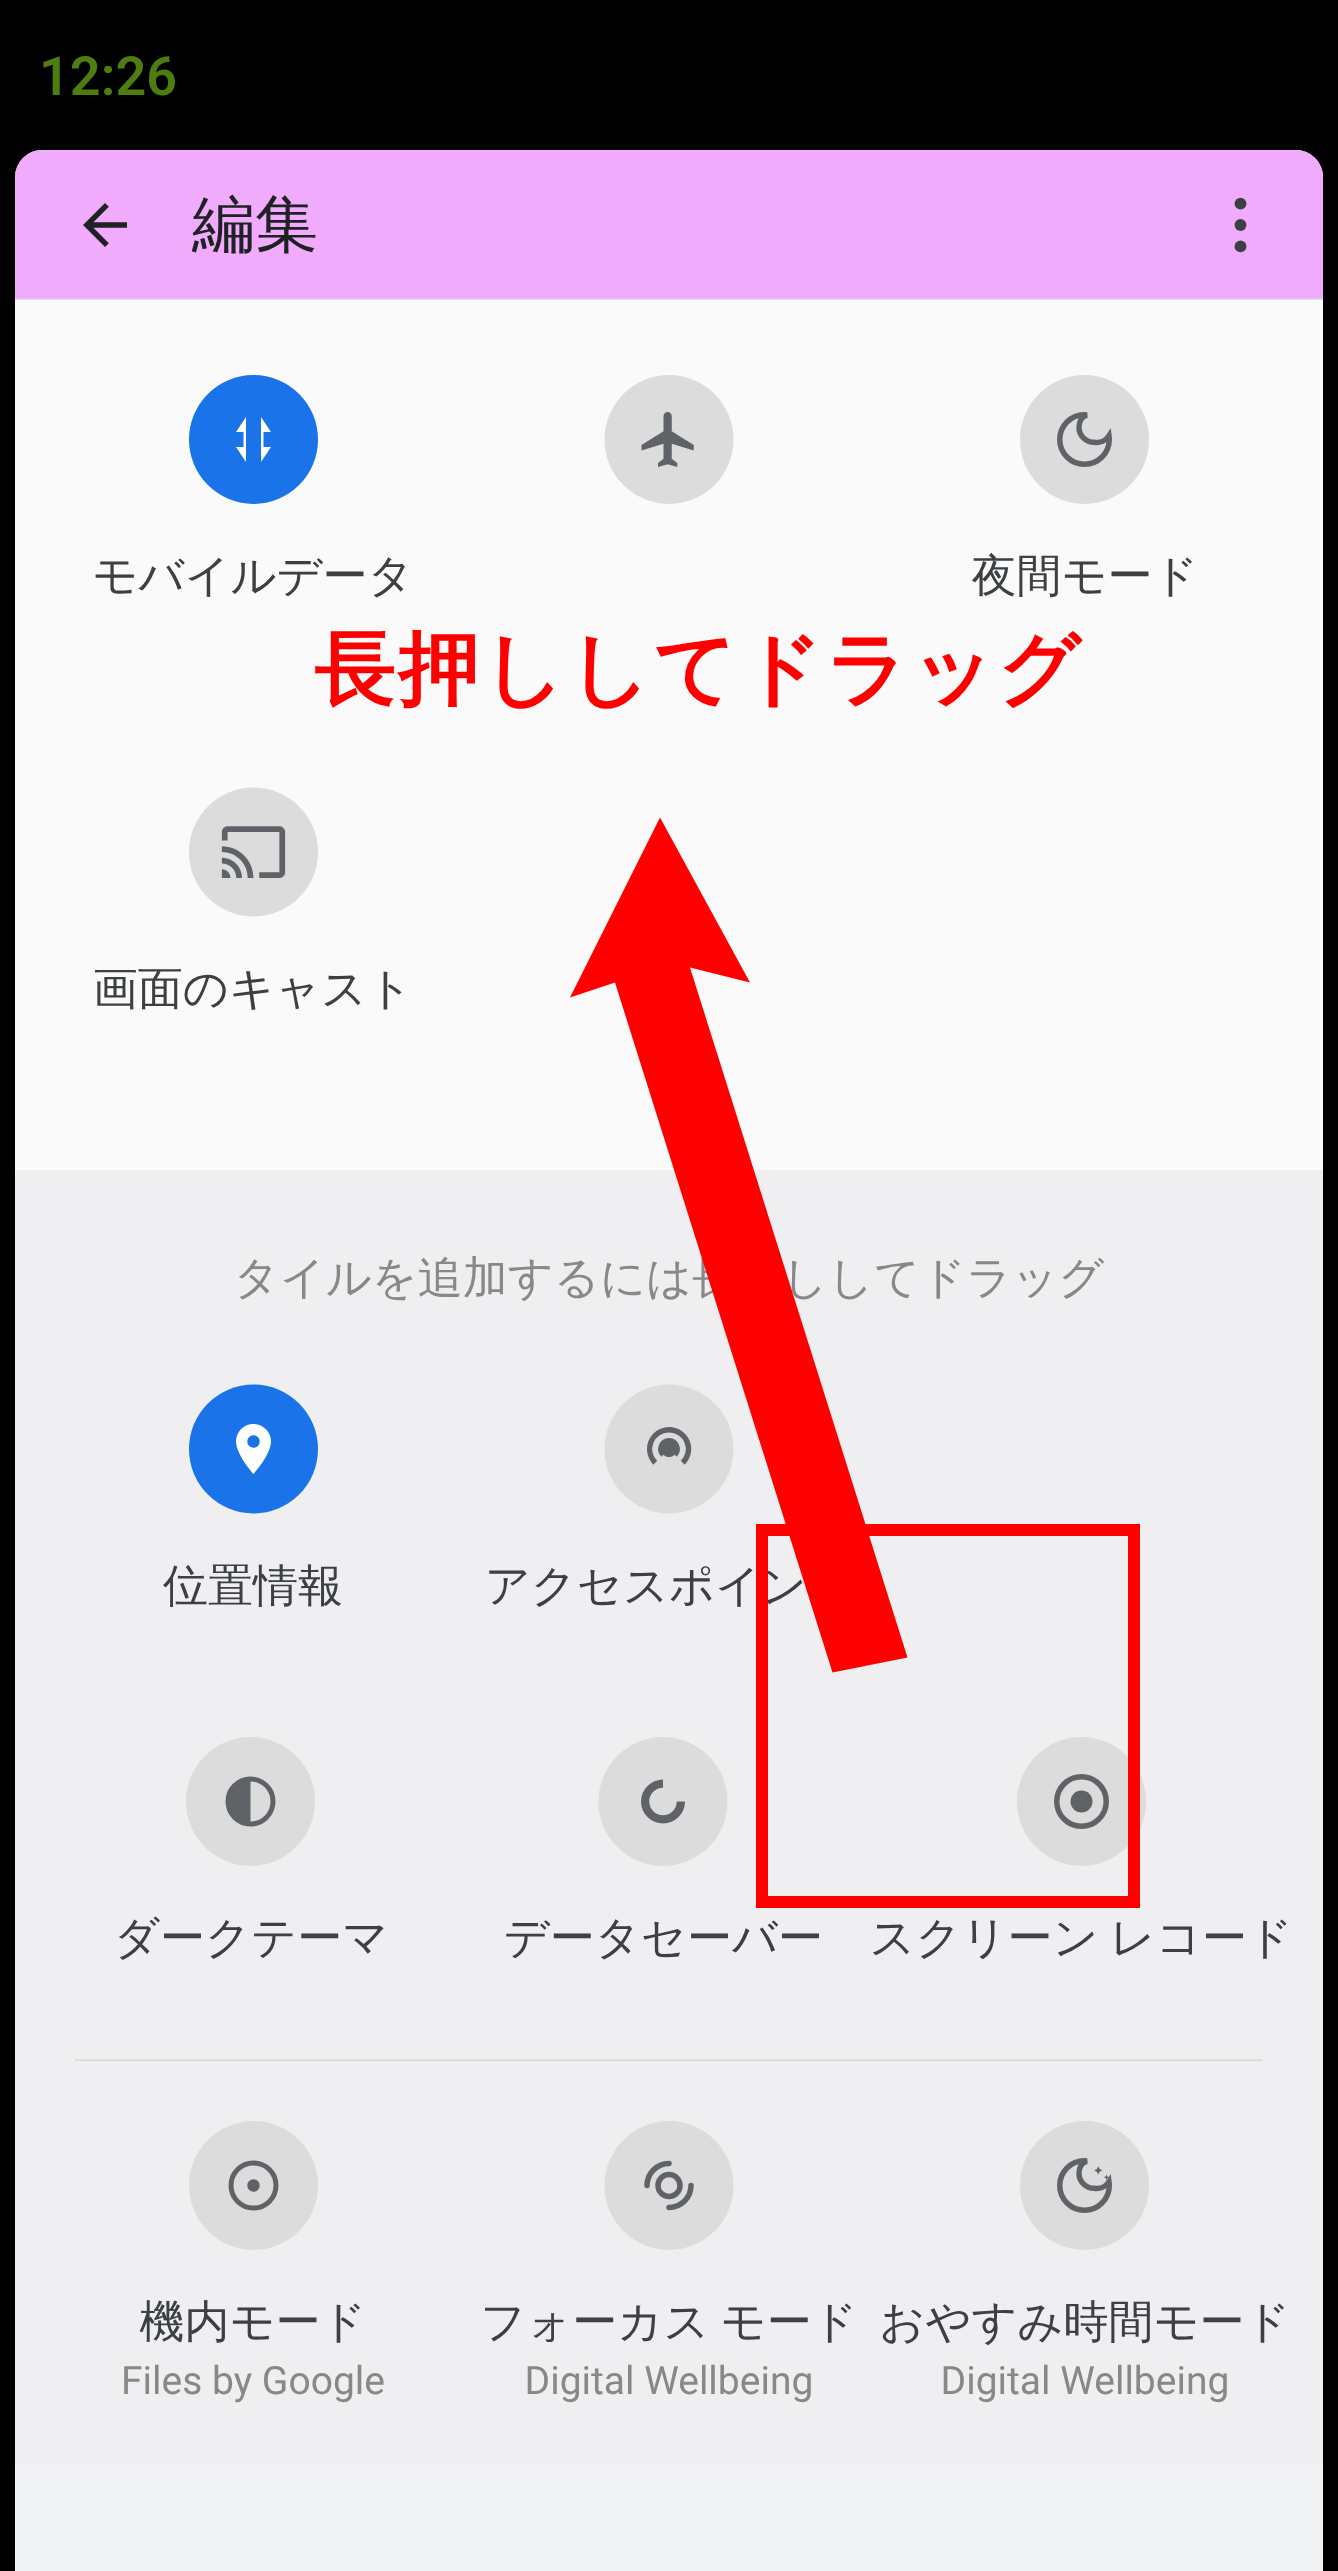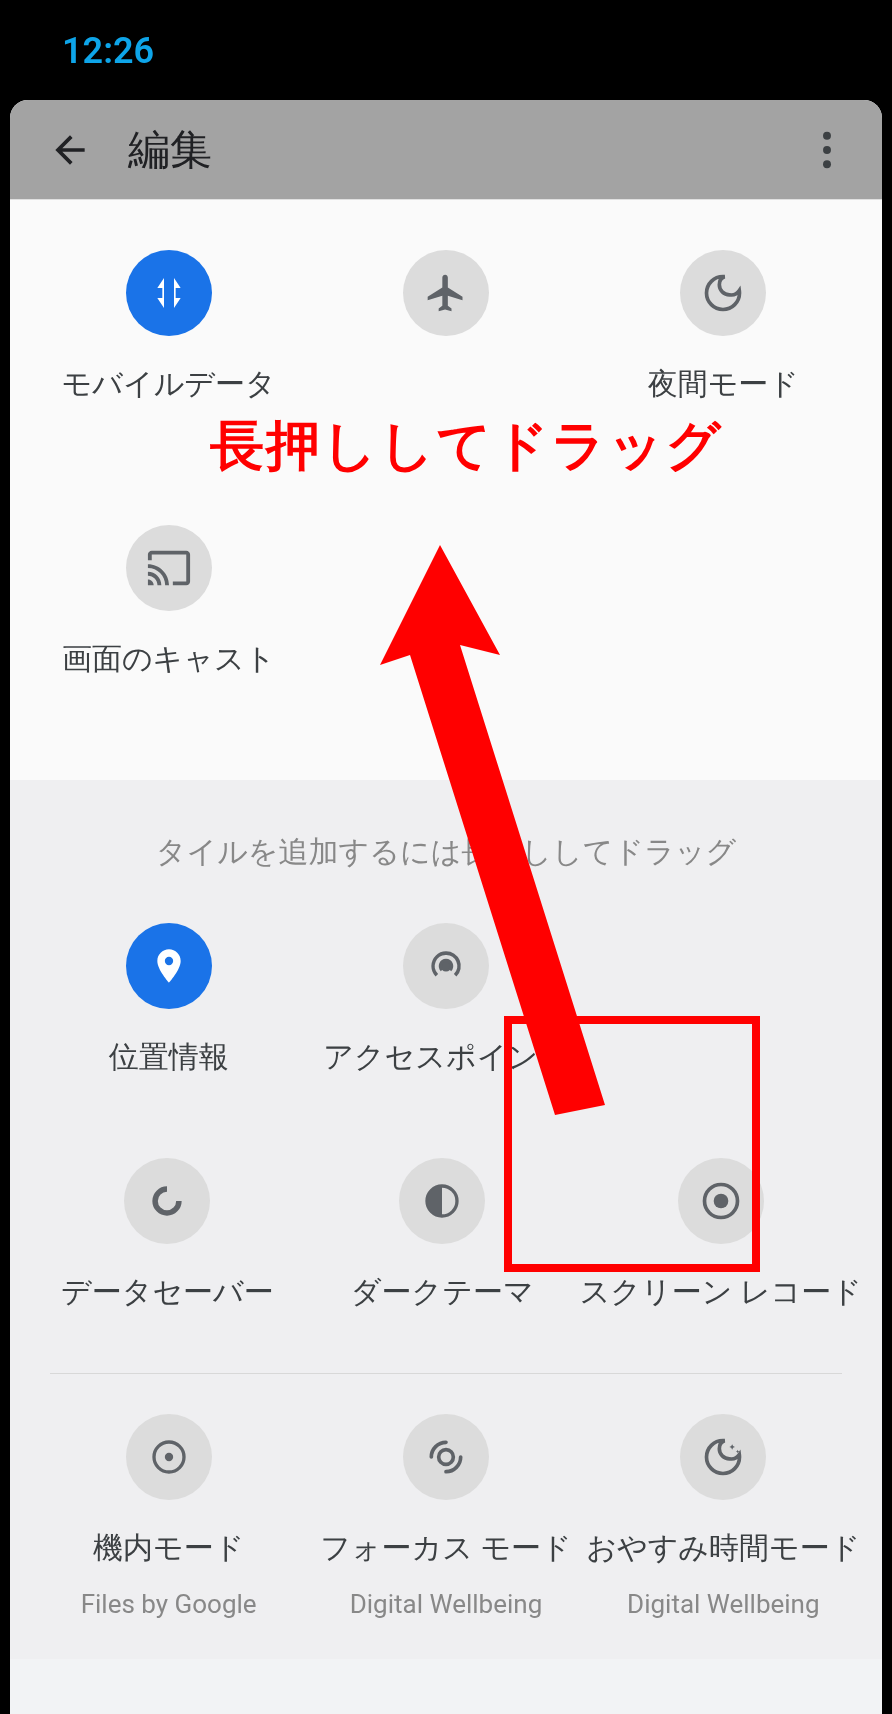--- a/index.html
+++ b/index.html
@@ -6,38 +6,38 @@
   body {
     width: 892px;
     height: 1714px;
     background: #000;
     font-family: -apple-system, BlinkMacSystemFont, "Segoe UI", Roboto, sans-serif;
     position: relative;
     overflow: hidden;
   }
   .status-bar {
     height: 96px;
-    color: #0ea5e9;
+    color: #4d7c0f;
     font-size: 36px;
     font-weight: 600;
-    padding: 30px 62px;
+    padding: 30px 26px;
   }
   .panel {
     position: absolute;
     top: 100px;
     left: 10px;
     right: 10px;
     bottom: 0;
     background: #f2f3f5;
     border-radius: 18px 18px 0 0;
     overflow: hidden;
   }
   .header {
     height: 100px;
-    background: #a3a3a3;
+    background: #f0abfc;
     display: flex;
     align-items: center;
     padding: 0 30px;
     border-bottom: 1px solid #e0e0e0;
   }
   .back-btn { width: 60px; display:flex; align-items:center; justify-content:center; }
   .title { font-size: 42px; color: #202124; margin-left: 28px; flex: 1; }
   .more-btn { width: 50px; display:flex; align-items:center; justify-content:center; }
   .section-active { background: #fafafa; padding: 40px 0 60px; }
   .section-inactive { background: #efeff1; padding: 30px 0 0; }
@@ -75,21 +75,21 @@
   .tile-label {
     font-size: 30px;
     color: #3c4043;
     text-align: center;
     white-space: nowrap;
   }
   .tile-sub {
     font-size: 26px;
     color: #888;
     text-align: center;
-    margin-top: 20px;
+    margin-top: 4px;
   }
   .divider {
     height: 1px;
     background: #d8d8d8;
     margin: 20px 40px 30px;
   }
   .annotation-text {
     position: absolute;
     top: 410px;
     left: 175px;
@@ -200,34 +200,34 @@
               <path d="M12 8a4 4 0 00-2.8 6.8l1.4-1.4a2 2 0 112.8 0l1.4 1.4A4 4 0 0012 8z" fill="#5f6368"></path>
             </svg>
         </div>
         <div class="tile-label">アクセスポイント</div>
       </div>
     </div>
 
     <div class="grid" style="margin-top:30px;">
       <div class="tile">
         <div class="tile-icon">
-          <svg width="44" height="44" viewBox="0 0 24 24">
-              <path d="M12 4a8 8 0 00-8 8 8 8 0 008 8 8 8 0 008-8h-3a5 5 0 11-5-5V4z" fill="#5f6368"></path>
-            </svg>
-        </div>
-        <div class="tile-label">データセーバー</div>
-      </div>
-      <div class="tile">
-        <div class="tile-icon">
           <svg width="40" height="40" viewBox="0 0 24 24">
               <circle cx="12" cy="12" r="9" fill="none" stroke="#5f6368" stroke-width="2"></circle>
               <path d="M12 3a9 9 0 000 18V3z" fill="#5f6368"></path>
             </svg>
         </div>
         <div class="tile-label">ダークテーマ</div>
+      </div>
+      <div class="tile">
+        <div class="tile-icon">
+          <svg width="44" height="44" viewBox="0 0 24 24">
+              <path d="M12 4a8 8 0 00-8 8 8 8 0 008 8 8 8 0 008-8h-3a5 5 0 11-5-5V4z" fill="#5f6368"></path>
+            </svg>
+        </div>
+        <div class="tile-label">データセーバー</div>
       </div>
       <div class="tile">
         <div class="tile-icon">
           <svg width="44" height="44" viewBox="0 0 24 24">
               <circle cx="12" cy="12" r="4" fill="#5f6368"></circle>
               <path d="M12 2a10 10 0 00-7.07 2.93l1.41 1.41A8 8 0 0112 4V2zm7.07 2.93A10 10 0 0012 2v2a8 8 0 015.66 2.34l1.41-1.41zM22 12a10 10 0 00-2.93-7.07l-1.41 1.41A8 8 0 0120 12h2zm-2.93 7.07A10 10 0 0022 12h-2a8 8 0 01-2.34 5.66l1.41 1.41zM12 22a10 10 0 007.07-2.93l-1.41-1.41A8 8 0 0112 20v2zm-7.07-2.93A10 10 0 0012 22v-2a8 8 0 01-5.66-2.34l-1.41 1.41zM2 12a10 10 0 002.93 7.07l1.41-1.41A8 8 0 014 12H2zm2.93-7.07A10 10 0 002 12h2a8 8 0 012.34-5.66L4.93 4.93z" fill="#5f6368"></path>
             </svg>
         </div>
         <div class="tile-label">スクリーン レコード</div>
       </div>

